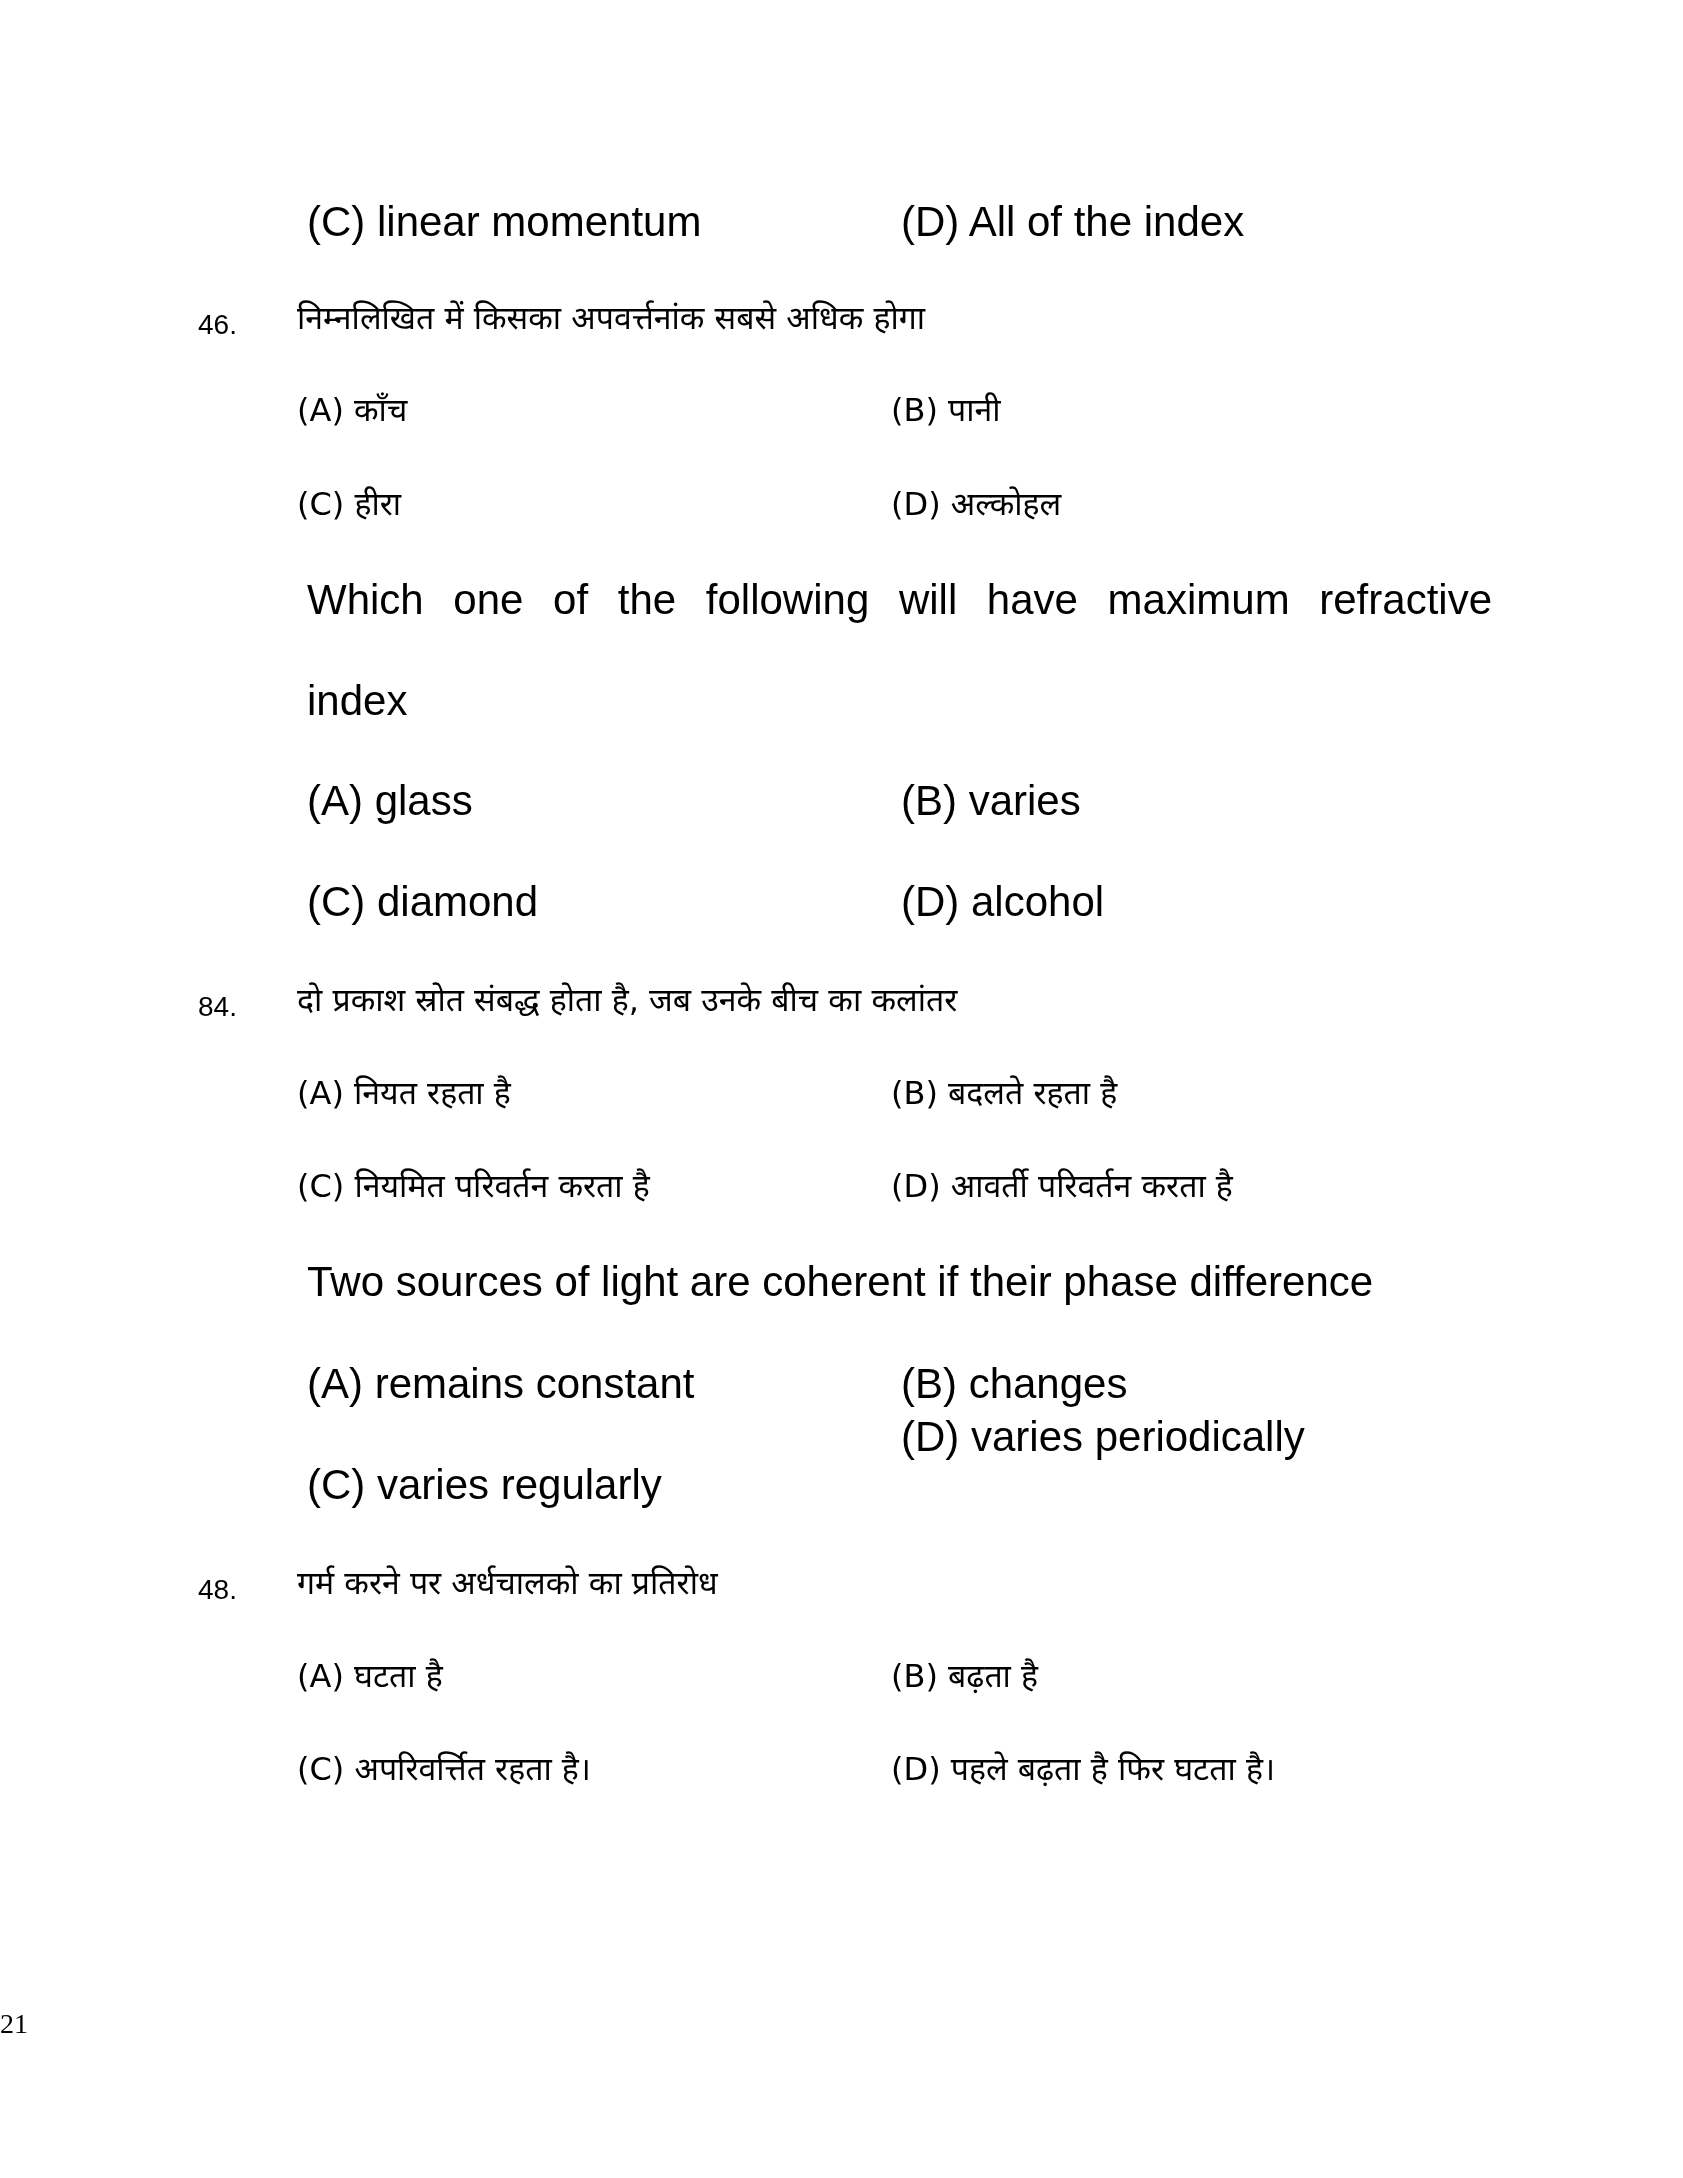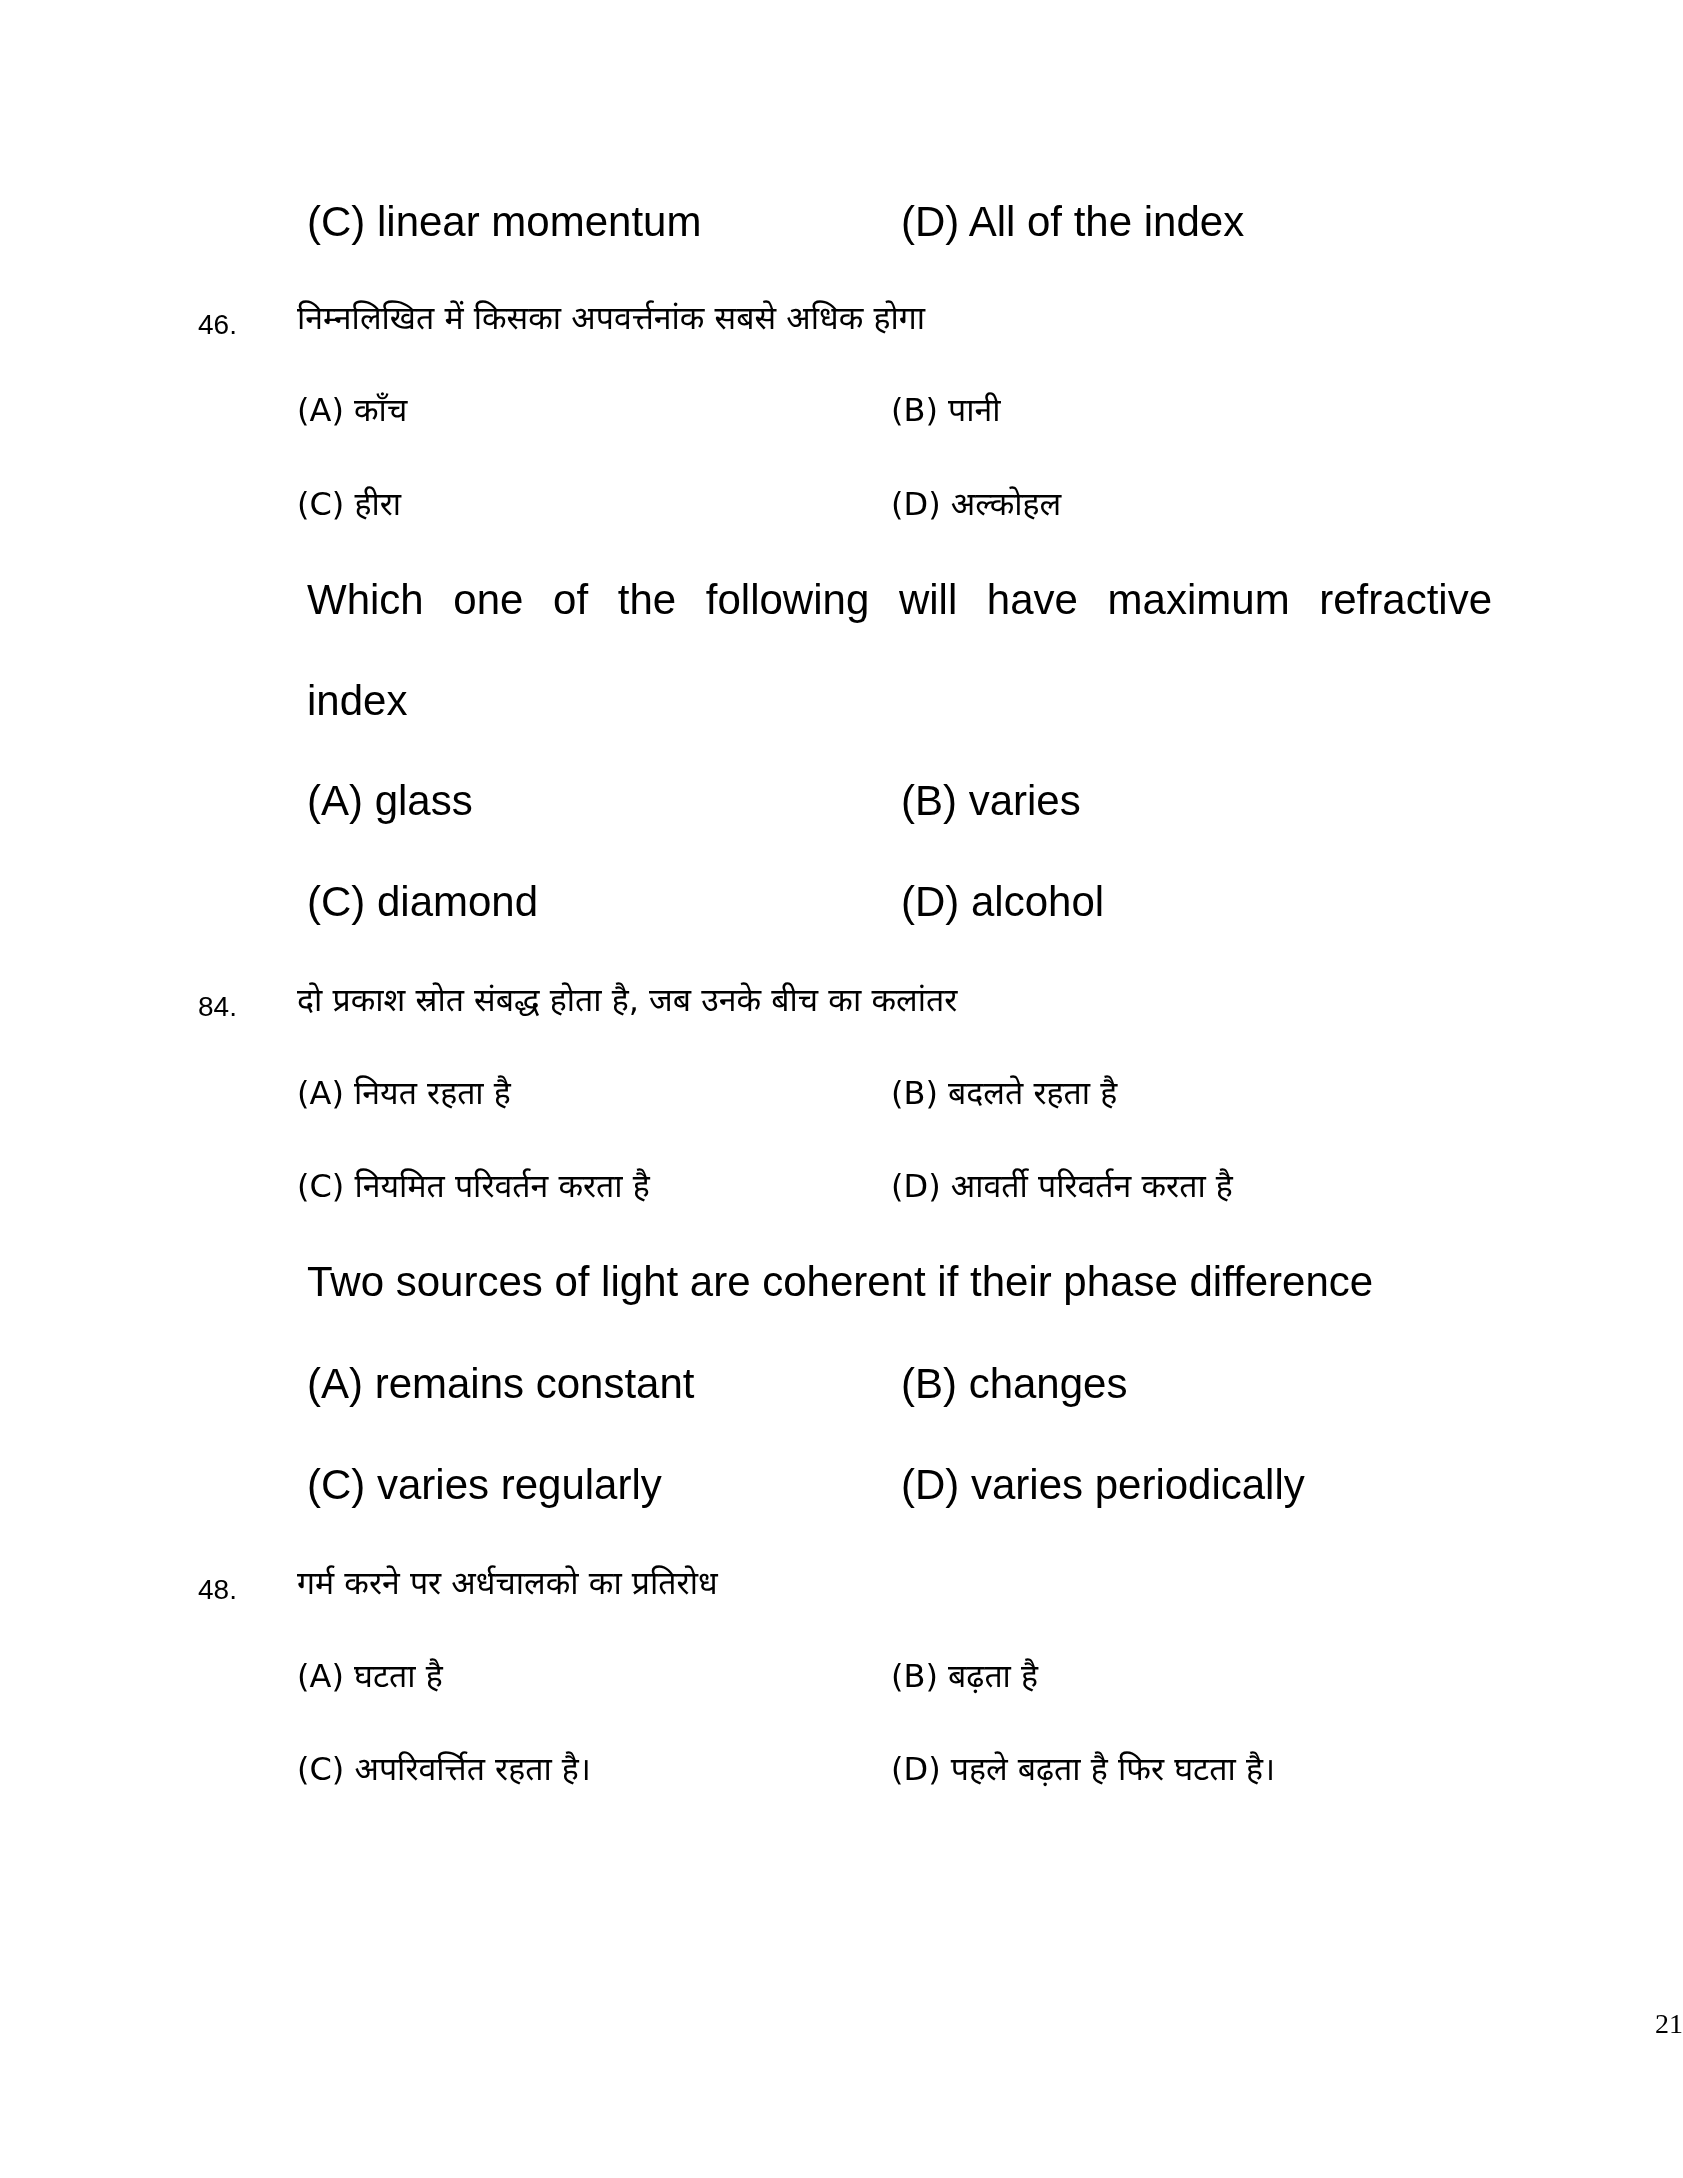--- a/index.html
+++ b/index.html
@@ -4,21 +4,21 @@
 <style>
   html, body { margin:0; padding:0; background:#ffffff; }
   body { width:1683px; height:2178px; position:relative; overflow:hidden; color:#000; }
   .line { position:absolute; white-space:nowrap; line-height:1; }
   .en { font-family:"Liberation Sans", sans-serif; font-size:42px;margin-left:10px; }
   .hi { font-family:"DejaVu Sans", sans-serif; font-size:32px; }
   .num { font-family:"Liberation Sans", sans-serif; font-size:28px; position:absolute; }
   .col-a { left:297px; }
   .col-b { left:891px; }
   .justify { width:1185px; text-align:justify; text-align-last:justify; }
-  .pagenum { position:absolute; left:0; width:1683px; text-align:right; font-family:"Liberation Serif", serif; font-size:28px; }
+  .pagenum { position:absolute; left:0; width:1683px; text-align:left; font-family:"Liberation Serif", serif; font-size:28px; }
 </style>
 </head>
 <body>
 
 <div class="line en col-a" style="top:201px">(C) linear momentum</div>
 <div class="line en col-b" style="top:201px">(D) All of the index</div>
 
 <div class="num line" style="left:198px;top:311px">46.</div>
 <div class="line hi col-a" style="top:302px">निम्नलिखित में किसका अपवर्त्तनांक सबसे अधिक होगा</div>
 <div class="line hi col-a" style="top:394px">(A) काँच</div>
@@ -35,21 +35,21 @@
 <div class="num line" style="left:198px;top:993px">84.</div>
 <div class="line hi col-a" style="top:984px">दो प्रकाश स्रोत संबद्ध होता है, जब उनके बीच का कलांतर</div>
 <div class="line hi col-a" style="top:1077px">(A) नियत रहता है</div>
 <div class="line hi col-b" style="top:1077px">(B) बदलते रहता है</div>
 <div class="line hi col-a" style="top:1170px">(C) नियमित परिवर्तन करता है</div>
 <div class="line hi col-b" style="top:1170px">(D) आवर्ती परिवर्तन करता है</div>
 <div class="line en col-a" style="top:1261px">Two sources of light are coherent if their phase difference</div>
 <div class="line en col-a" style="top:1363px">(A) remains constant</div>
 <div class="line en col-b" style="top:1363px">(B) changes</div>
 <div class="line en col-a" style="top:1464px">(C) varies regularly</div>
-<div class="line en col-b" style="top:1464px">(D) varies periodically</div>
+<div class="line en col-b" style="top:1416px">(D) varies periodically</div>
 
 <div class="num line" style="left:198px;top:1576px">48.</div>
 <div class="line hi col-a" style="top:1567px">गर्म करने पर अर्धचालको का प्रतिरोध</div>
 <div class="line hi col-a" style="top:1660px">(A) घटता है</div>
 <div class="line hi col-b" style="top:1660px">(B) बढ़ता है</div>
 <div class="line hi col-a" style="top:1753px">(C) अपरिवर्त्तित रहता है।</div>
 <div class="line hi col-b" style="top:1753px">(D) पहले बढ़ता है फिर घटता है।</div>
 
 <div class="pagenum line" style="top:2010px">21</div>
 

